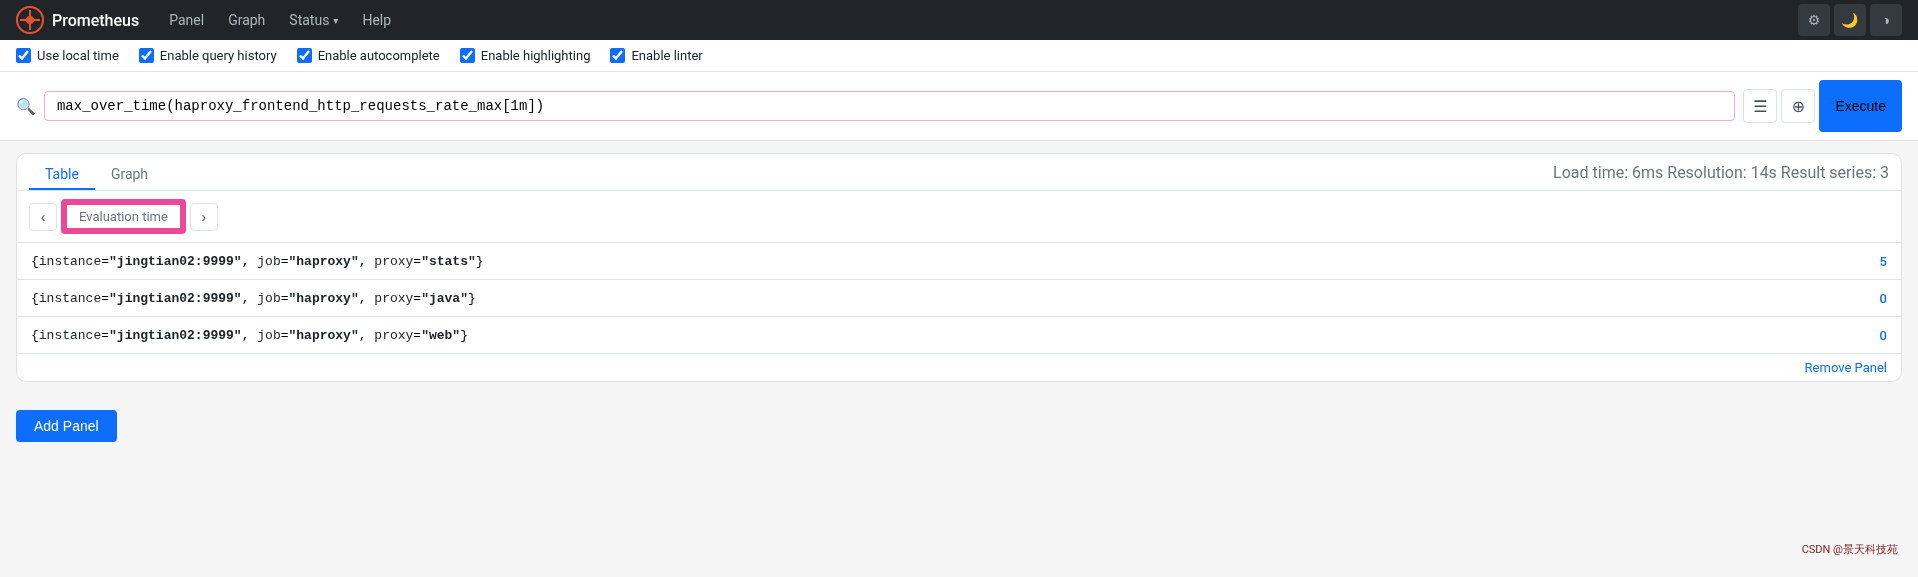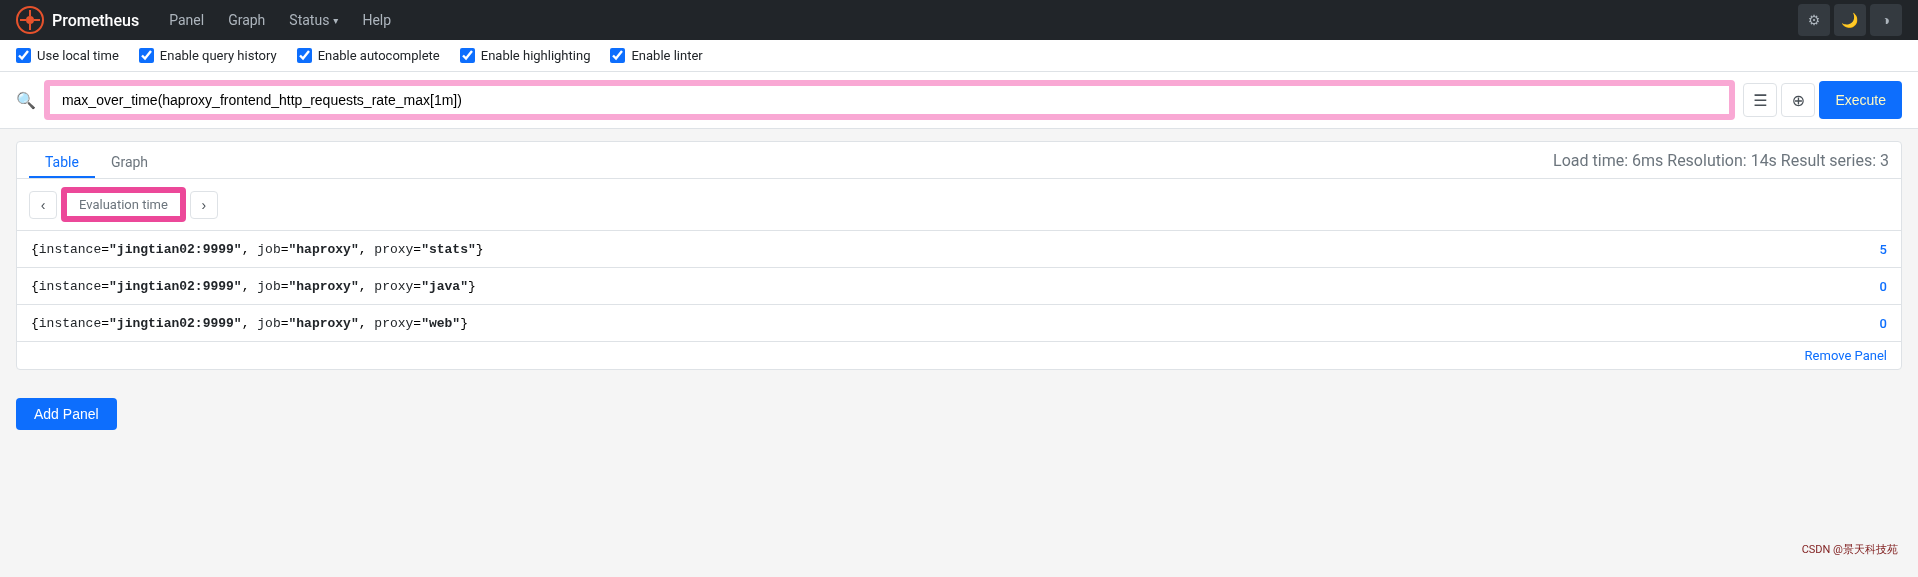--- a/index.html
+++ b/index.html
@@ -98,25 +98,25 @@
       align-items: center;
       gap: 8px;
       border-bottom: 1px solid #dee2e6;
     }
     .search-icon-wrap {
       color: #6c757d;
       font-size: 16px;
     }
     .query-input {
       flex: 1;
-      border: 6px solid #f9a8d4;
+      border: 1px solid #f9a8d4;
       border-radius: 4px;
       padding: 6px 12px;
       font-size: 14px;
-      font-family: Liberation Sans, sans-serif;
+      font-family: Liberation Mono, monospace;
       outline: none;
     }
     .query-actions {
       display: flex;
       align-items: center;
       gap: 4px;
     }
     .btn-icon {
       border: 1px solid #dee2e6;
       background: #fff;
@@ -125,36 +125,36 @@
       display: flex;
       align-items: center;
       justify-content: center;
       border-radius: 4px;
       cursor: pointer;
       color: #495057;
       font-size: 16px;
     }
     .btn-execute {
       background: #0d6efd;
-      color: #fef9c3;
+      color: #000000;
       border: none;
       padding: 6px 16px;
       border-radius: 4px;
       font-size: 14px;
       cursor: pointer;
       font-weight: 500;
-      height: 38px;
+      height: 52px;
     }
 
     
     .panel {
       background: #fff;
       margin: 12px 16px;
       border: 1px solid #dee2e6;
-      border-radius: 4px;
+      border-radius: 10px;
     }
     .panel-tabs {
       display: flex;
       align-items: center;
       padding: 6px 12px 0;
       border-bottom: 1px solid #dee2e6;
       gap: 0;
       position: relative;
     }
     .panel-tab {

